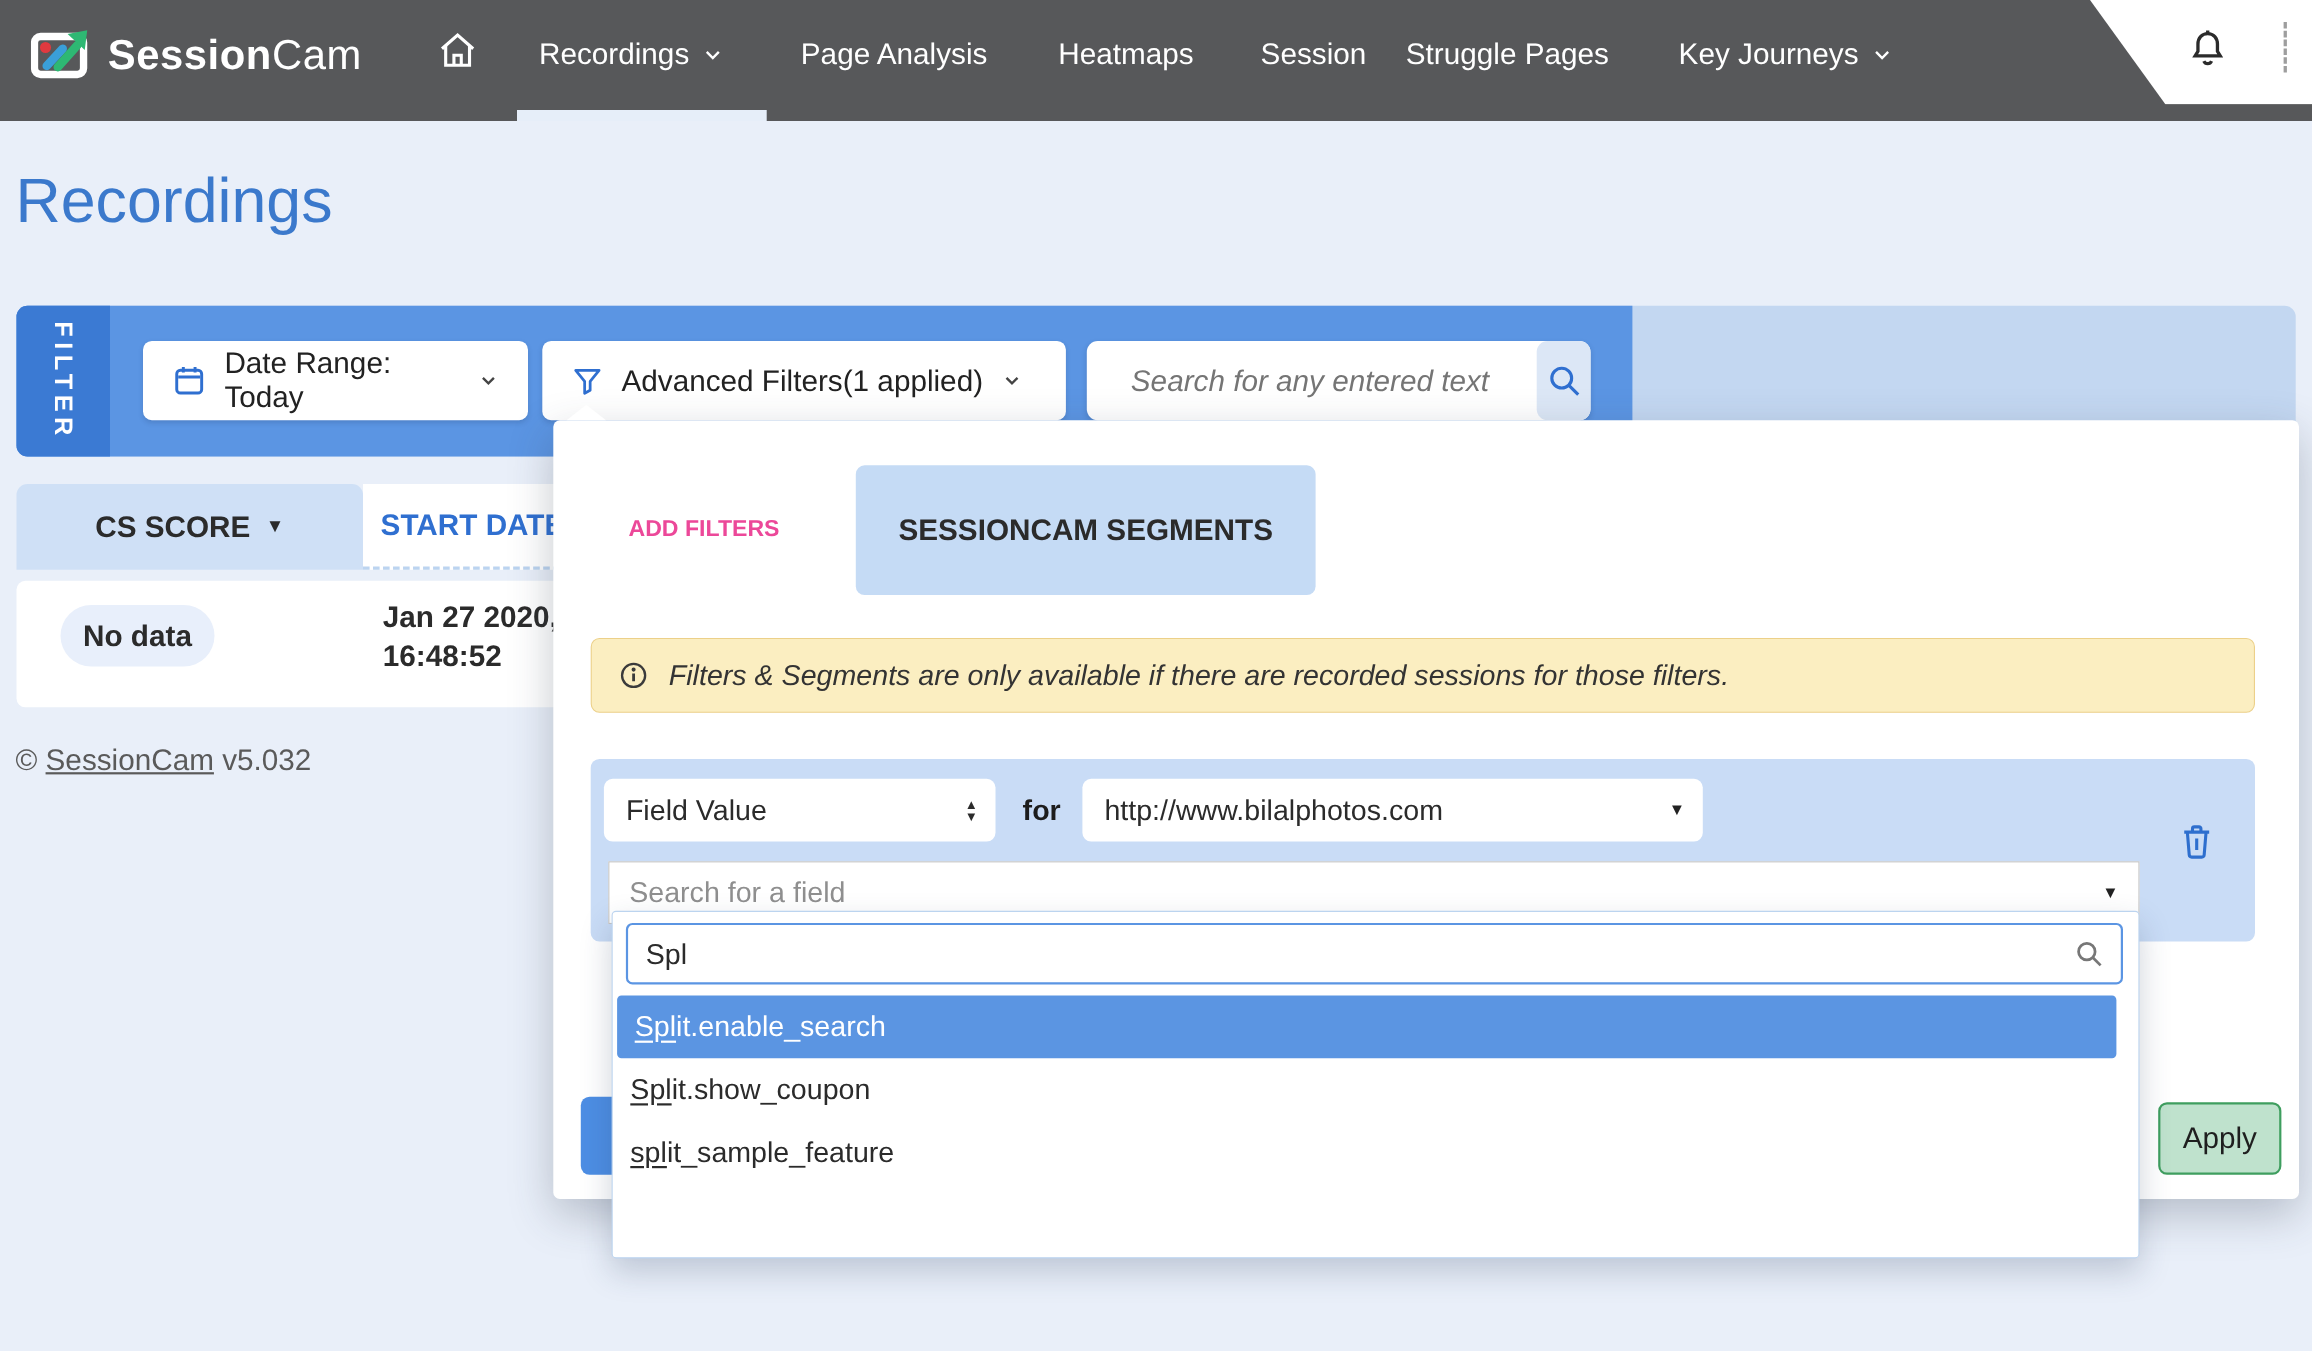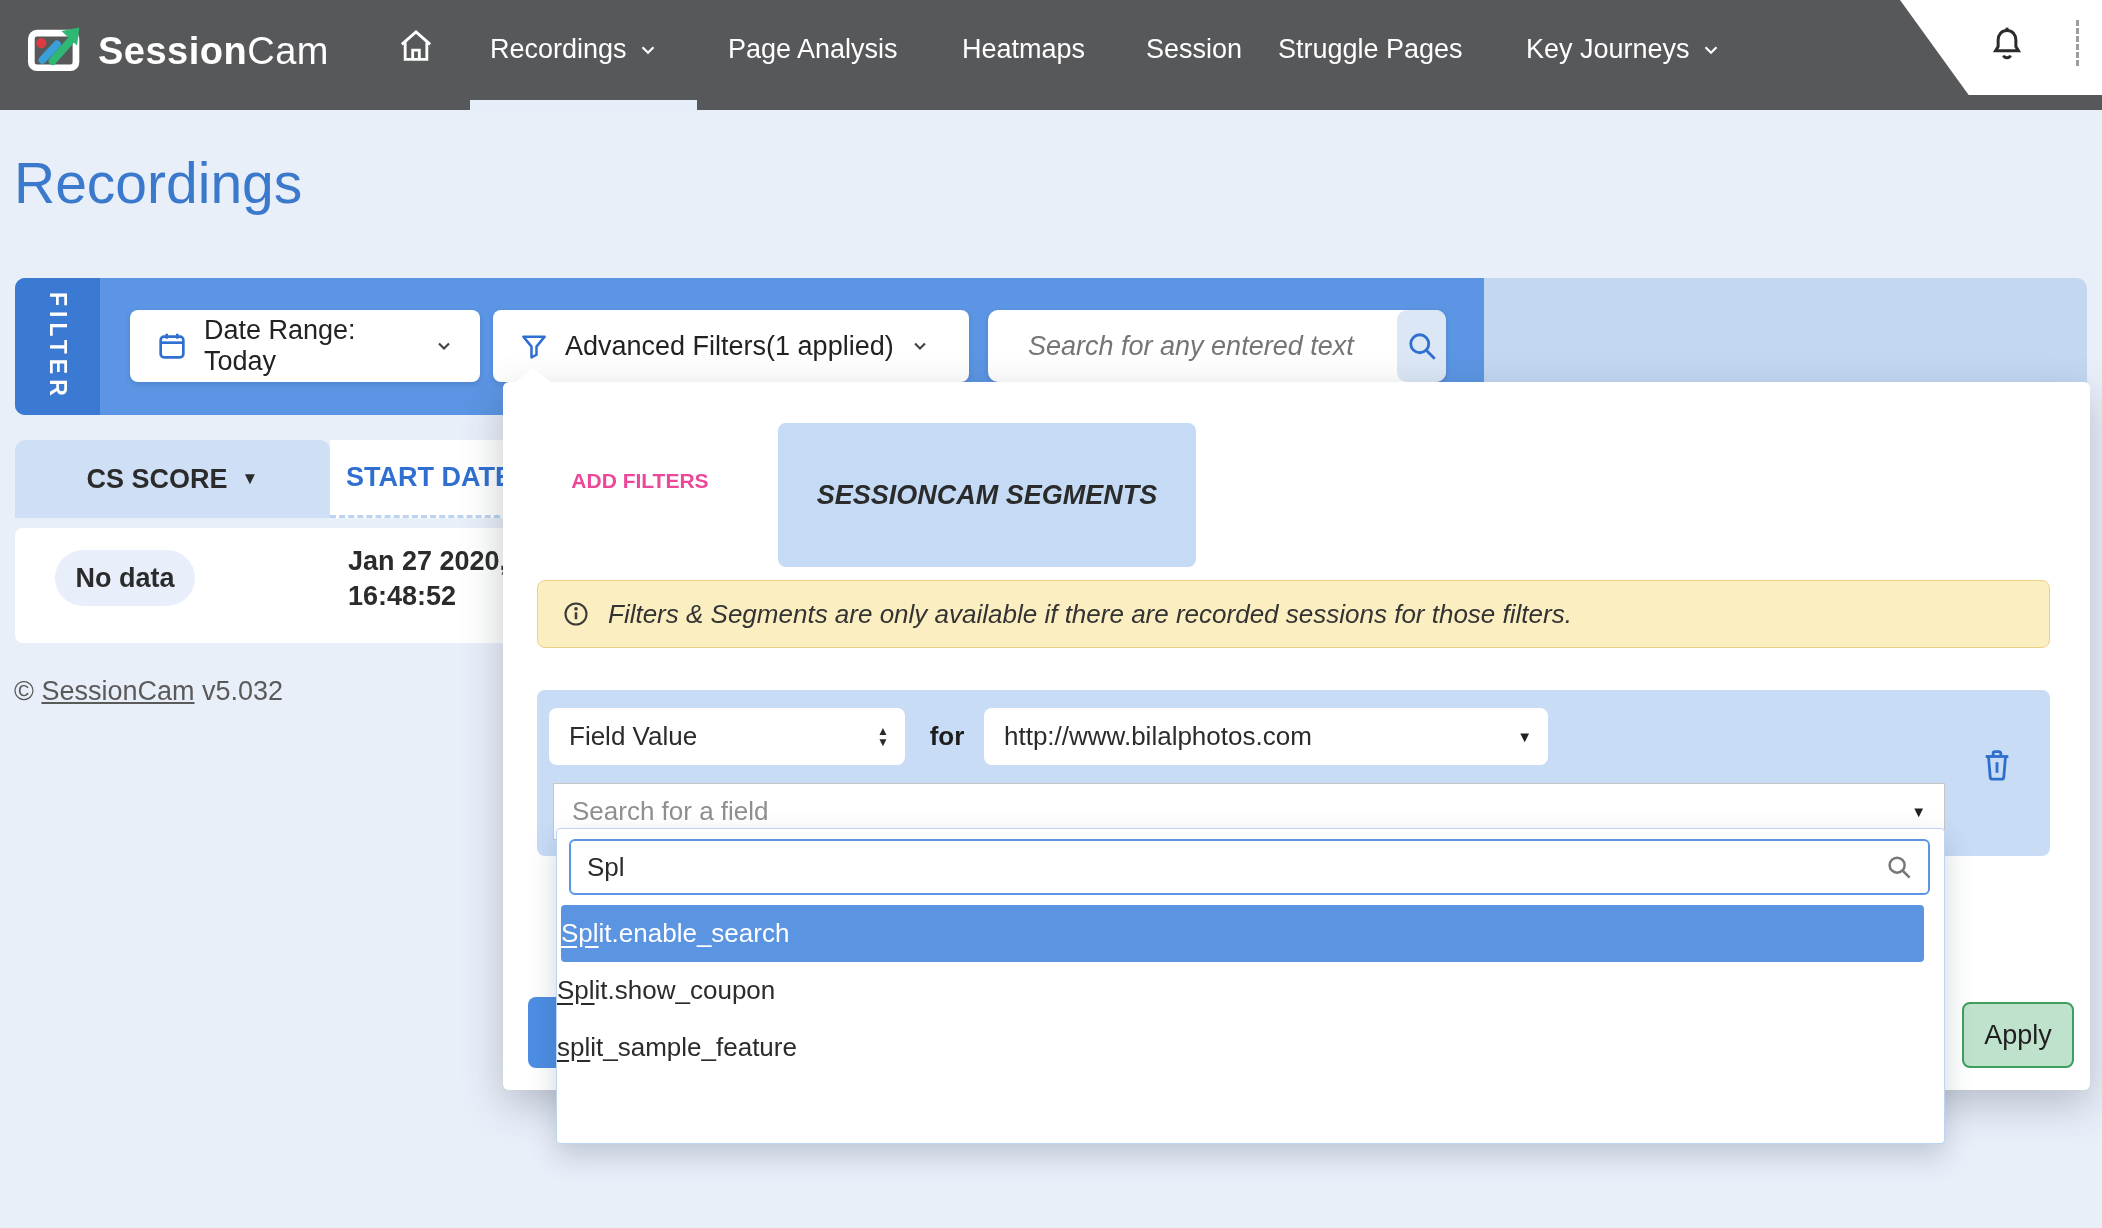--- a/index.html
+++ b/index.html
@@ -54,22 +54,22 @@
   .copyright { position:absolute; left:14px; top:676px; font-size:27px; color:#5a5a5a; }
   .copyright a { color:#5a5a5a; text-decoration:underline; cursor:pointer; }
 
   
   .panel { position:absolute; left:503px; top:382px; width:1587px; height:708px; background:#fff; border-radius:6px;
            box-shadow:0 14px 40px rgba(50,60,80,.28); }
   .panel-notch { position:absolute; left:12px; top:-14px; width:0; height:0;
                  border-left:18px solid transparent; border-right:18px solid transparent; border-bottom:14px solid #fff; }
   .tab-add { position:absolute; left:17px; top:41px; width:240px; height:115px; display:flex; align-items:center; justify-content:center;
              font-size:21px; font-weight:700; color:#ec4899; cursor:pointer; }
-  .tab-seg { position:absolute; left:275px; top:41px; width:418px; height:144px; background:#c5dbf5; border-radius:8px;
-             display:flex; align-items:center; justify-content:center; font-size:27px; font-weight:700; color:#2b2b2b; cursor:pointer;font-style:italic; }
+  .tab-seg { position:absolute; left:275px; top:41px; width:418px; height:118px; background:#c5dbf5; border-radius:8px;
+             display:flex; align-items:center; justify-content:center; font-size:27px; font-weight:700; color:#2b2b2b; cursor:pointer; }
   .warning { position:absolute; left:34px; top:198px; width:1513px; height:68px; background:#fbeec1; border:1px solid #ecd089;
              border-radius:8px; display:flex; align-items:center; gap:18px; padding:0 24px; font-style:italic; font-size:26px; color:#333; }
   .fv-container { position:absolute; left:34px; top:308px; width:1513px; height:166px; background:#c9dcf6; border-radius:8px; }
   .select-box { position:absolute; top:18px; height:57px; background:#fff; border-radius:8px; display:flex; align-items:center;
                 justify-content:space-between; padding:0 16px 0 20px; font-size:26px; color:#2b2b2b; cursor:pointer; }
   .fv-select { left:12px; width:356px; }
   .for-label { position:absolute; left:384px; top:18px; width:52px; height:57px; display:flex; align-items:center; justify-content:center;
                font-size:26px; font-weight:600; color:#1d1d1d; }
   .url-select { left:447px; width:564px; }
   .spinner { display:flex; flex-direction:column; font-size:12px; line-height:11px; color:#2b2b2b; }
@@ -77,21 +77,21 @@
   .trash-btn { position:absolute; right:36px; top:56px; width:34px; height:38px; cursor:pointer; }
   .field-select { position:absolute; left:50px; top:401px; width:1392px; height:57px; background:#fff; border:1px solid #c6c6c6;
                   display:flex; align-items:center; justify-content:space-between; padding:0 18px; font-size:26px; cursor:pointer; }
   .field-select .ph { color:#8f8f8f; }
   .dropdown { position:absolute; left:53px; top:446px; width:1389px; height:316px; background:#fff; border:1px solid #bcd4ef;
               border-radius:4px; box-shadow:0 12px 28px rgba(40,60,90,.22); z-index:6; }
   .spl-box { position:absolute; left:12px; top:10px; width:1361px; height:56px; border:2px solid #5b95e3; border-radius:6px;
              display:flex; align-items:center; padding:0 14px 0 16px; }
   .spl-box input { flex:1; border:none; outline:none; font-family:"Liberation Sans", sans-serif; font-size:26px; color:#2b2b2b; background:transparent; }
   .opts { position:absolute; left:0; top:76px; width:100%; }
-  .opt { height:57px; display:flex; align-items:center; font-size:26px; color:#2b2b2b; cursor:pointer; }
+  .opt { height:57px; display:flex; align-items:center; padding-left:16px; font-size:26px; color:#2b2b2b; cursor:pointer; }
   .opt u { text-underline-offset:4px; }
   .opt.highlighted { margin:0 20px 0 4px; background:#5b95e2; color:#fff; border-radius:4px; }
   .frag-btn { position:absolute; left:25px; top:615px; width:140px; height:71px; background:#4d8ee4; border-radius:8px; z-index:4; cursor:pointer; }
   .apply-btn { position:absolute; left:1459px; top:620px; width:112px; height:66px; background:#bfe2cd; border:2px solid #3f9e5f;
                border-radius:8px; display:flex; align-items:center; justify-content:center; font-size:27px; font-weight:500;
                color:#1f1f1f; cursor:pointer; z-index:3; }
   svg { display:block; }
 </style>
 </head>
 <body>

